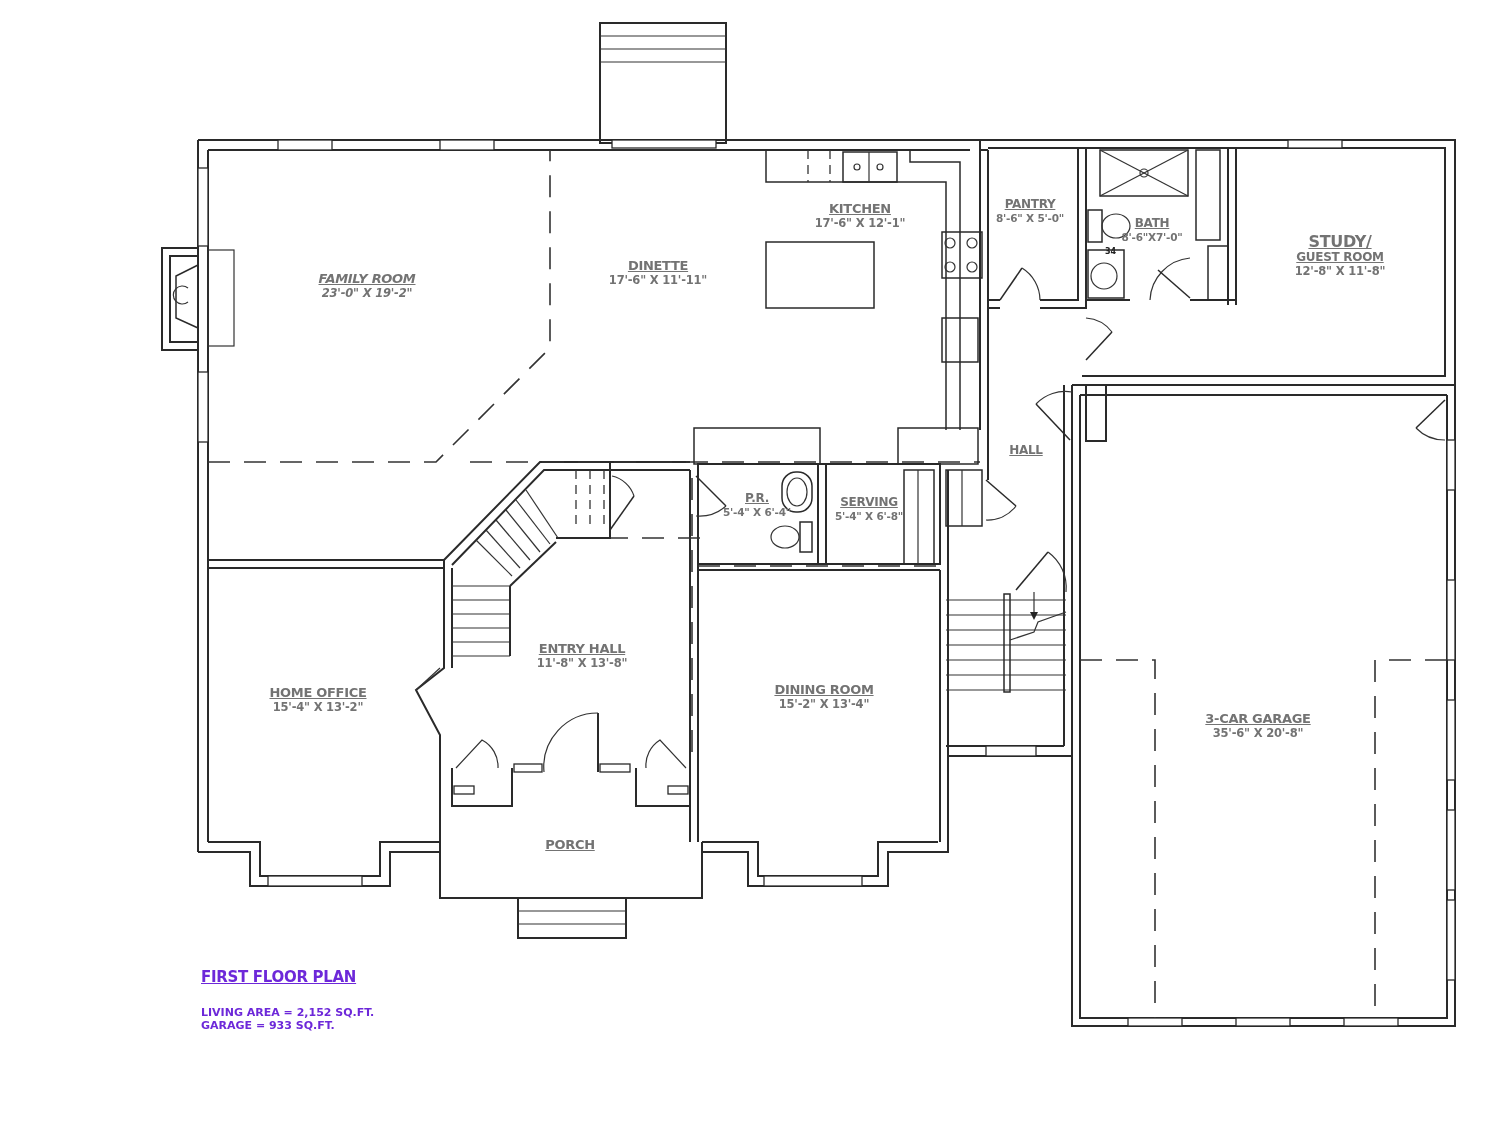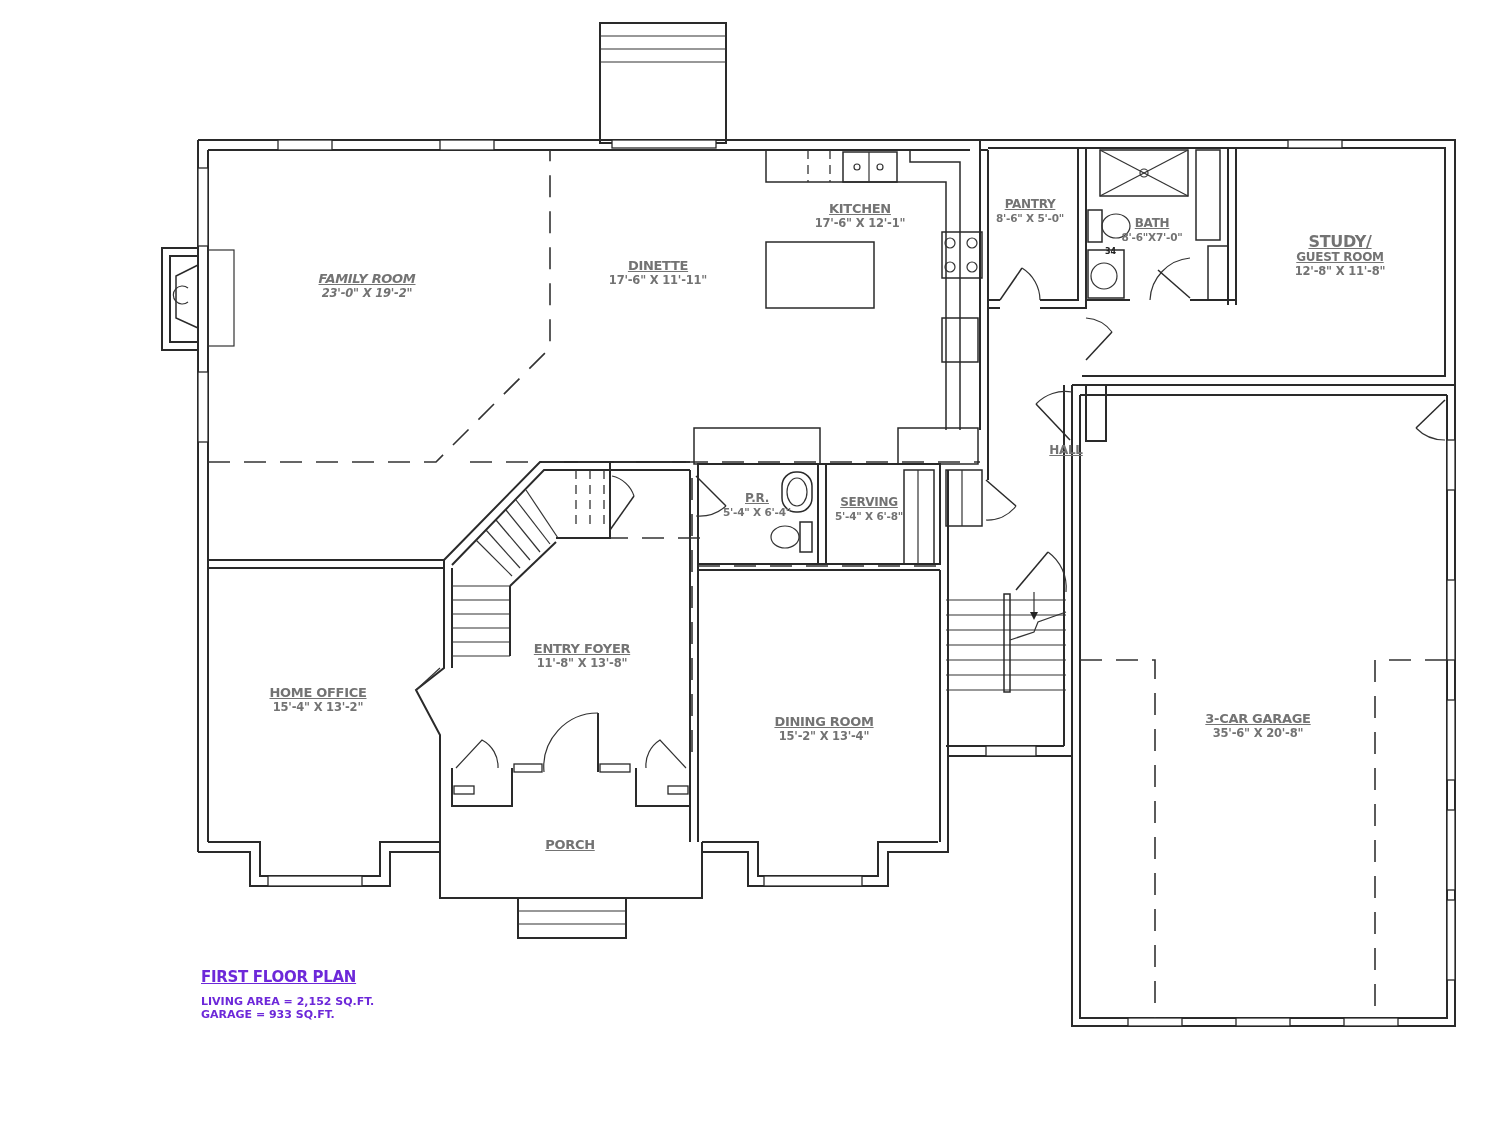--- a/index.html
+++ b/index.html
@@ -10,21 +10,21 @@
   .thin { fill: none; stroke: #333; stroke-width: 1.2; }
   .dash { fill: none; stroke: #333; stroke-width: 1.6; stroke-dasharray: 22 14; }
   .dashs { fill: none; stroke: #333; stroke-width: 1.3; stroke-dasharray: 9 6; }
   .win { fill: #fff; stroke: #2a2a2a; stroke-width: 1.3; }
   .room-label { position: absolute; transform: translateX(-50%); text-align: center;
     font-family: "DejaVu Sans", sans-serif; color: #737373; white-space: nowrap; line-height: 1.15; }
   .room-name { font-size: 13px; font-weight: bold; text-decoration: underline; letter-spacing: -0.3px; }
   .room-dim { font-size: 11.5px; font-weight: bold; letter-spacing: -0.2px; }
   .title-block { position: absolute; left: 201px; top: 968px; font-family: "DejaVu Sans", sans-serif; color: #6d28d9; }
   .title-block .t { font-size: 15px; font-weight: bold; text-decoration: underline; letter-spacing: -0.3px; }
-  .title-block .s { font-size: 11px; font-weight: bold; line-height: 1.15; margin-top: 10px; }
+  .title-block .s { font-size: 11px; font-weight: bold; line-height: 1.15; margin-top: 21px; }
 </style>
 </head>
 <body>
 
 <svg id="plan" viewBox="0 0 1500 1125" xmlns="http://www.w3.org/2000/svg">
 
   <g>
     <rect class="w" x="600" y="23" width="126" height="120"></rect>
     <line class="thin" x1="600" y1="36" x2="726" y2="36"></line>
     <line class="thin" x1="600" y1="49" x2="726" y2="49"></line>
@@ -281,40 +281,40 @@
 </div>
 <div class="room-label" style="left:1152px; top:217px;">
   <div class="room-name" style="font-size:12px;">BATH</div>
   <div class="room-dim" style="font-size:10.5px;">8'-6"X7'-0"</div>
 </div>
 <div class="room-label" style="left:1340px; top:233px;">
   <div class="room-name" style="font-size:16px;">STUDY/</div>
   <div class="room-name" style="font-size:12px;">GUEST ROOM</div>
   <div class="room-dim">12'-8" X 11'-8"</div>
 </div>
-<div class="room-label" style="left:1026px; top:444px;margin-left:40px;">
+<div class="room-label" style="left:1026px; top:444px;">
   <div class="room-name" style="font-size:12px;">HALL</div>
 </div>
 <div class="room-label" style="left:757px; top:492px;">
   <div class="room-name" style="font-size:12px;">P.R.</div>
   <div class="room-dim" style="font-size:10.5px;">5'-4" X 6'-4"</div>
 </div>
 <div class="room-label" style="left:869px; top:496px;">
   <div class="room-name" style="font-size:12px;">SERVING</div>
   <div class="room-dim" style="font-size:10.5px;">5'-4" X 6'-8"</div>
 </div>
 <div class="room-label" style="left:582px; top:642px;">
-  <div class="room-name">ENTRY FOYER</div>
+  <div class="room-name">ENTRY HALL</div>
   <div class="room-dim">11'-8" X 13'-8"</div>
 </div>
 <div class="room-label" style="left:318px; top:686px;">
   <div class="room-name">HOME OFFICE</div>
   <div class="room-dim">15'-4" X 13'-2"</div>
 </div>
-<div class="room-label" style="left:824px; top:683px;margin-top:32px;">
+<div class="room-label" style="left:824px; top:683px;">
   <div class="room-name">DINING ROOM</div>
   <div class="room-dim">15'-2" X 13'-4"</div>
 </div>
 <div class="room-label" style="left:1258px; top:712px;">
   <div class="room-name">3-CAR GARAGE</div>
   <div class="room-dim">35'-6" X 20'-8"</div>
 </div>
 <div class="room-label" style="left:570px; top:838px;">
   <div class="room-name">PORCH</div>
 </div>

